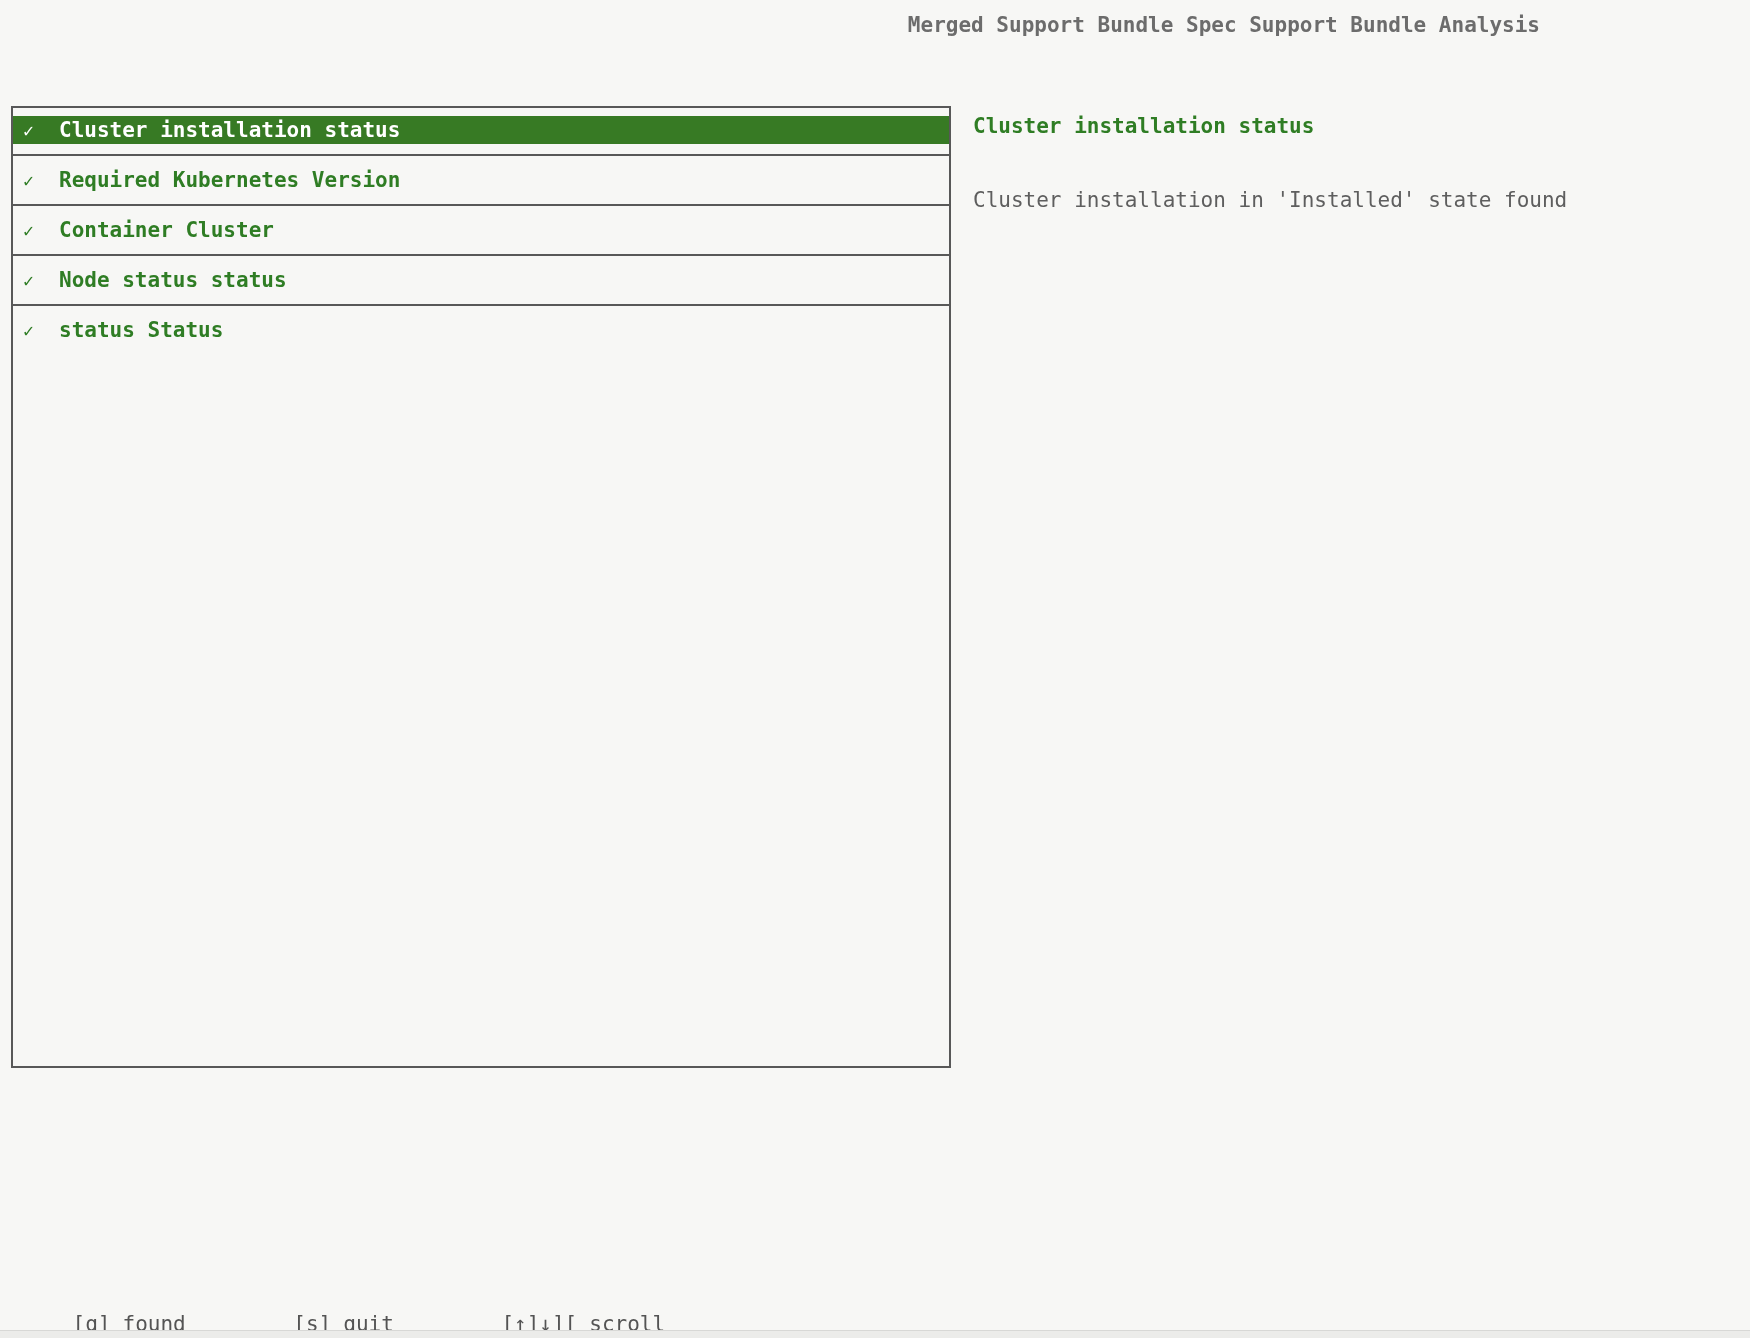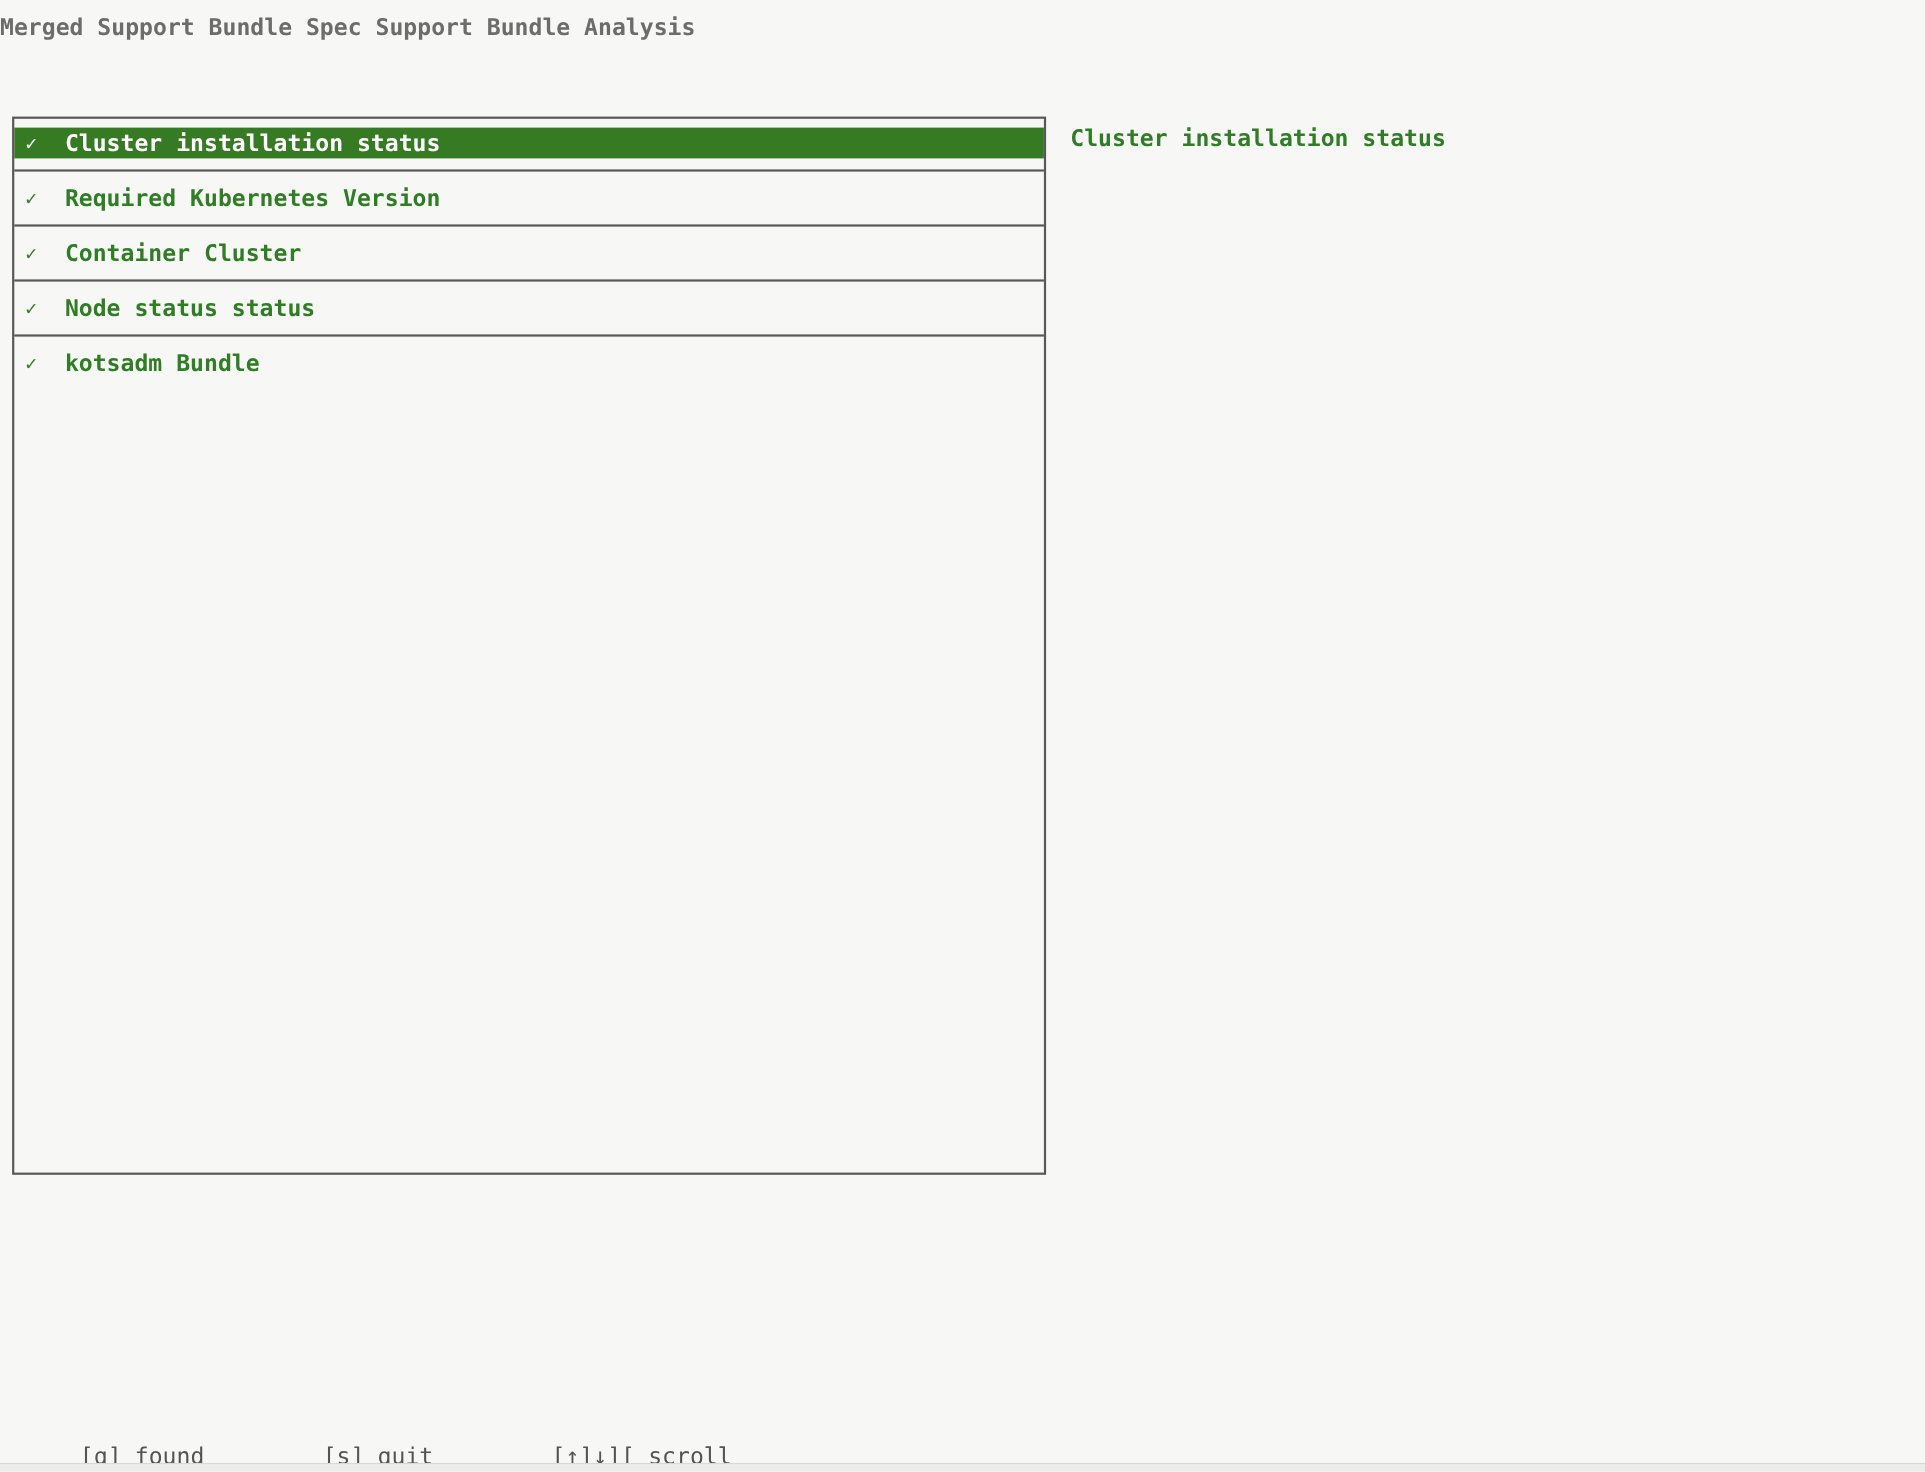--- a/index.html
+++ b/index.html
@@ -14,21 +14,21 @@
     font-family: "DejaVu Sans Mono", "Liberation Mono", monospace;
     overflow: hidden;
   }
 
   
   .app-title {
     position: absolute;
     top: 13px;
     left: 0;
     width: 1540px;
-    text-align: left;
+    text-align: right;
     font-size: 21px;
     font-weight: bold;
     color: #6c6c6c;
     white-space: pre;
   }
 
   
   .checklist {
     position: absolute;
     left: 11px;
@@ -149,27 +149,28 @@
 
   <div class="row">
     <span class="check">✓</span>
     <span>Node status status</span>
   </div>
 
   <div class="sep"></div>
 
   <div class="row">
     <span class="check">✓</span>
-    <span>kotsadm Bundle</span>
+    <span>status Status</span>
   </div>
 
 </div>
 
 <div class="detail">
   <div class="detail-title">Cluster installation status</div>
+  <div class="detail-message">Cluster installation in 'Installed' state found</div>
 </div>
 
 <div class="statusbar">
   <div class="hint">
     <span class="key">[q]</span><span>found</span>
   </div>
   <div class="hint">
     <span class="key">[s]</span><span>quit</span>
   </div>
   <div class="hint">

